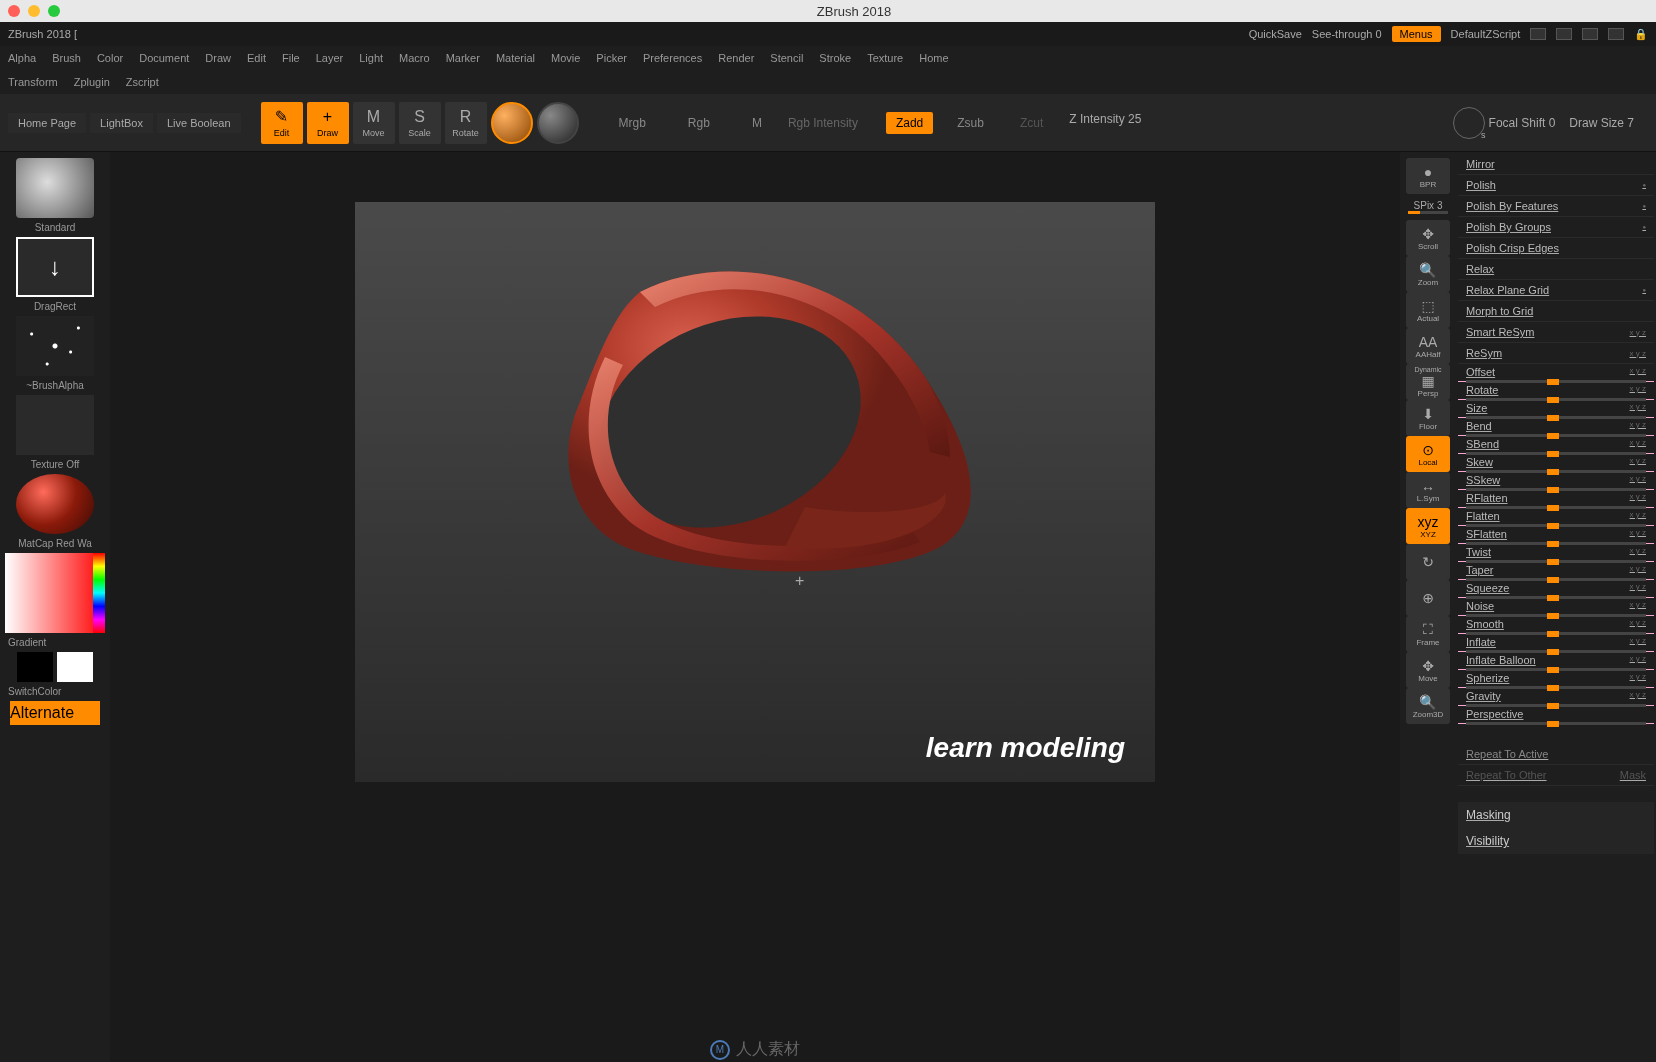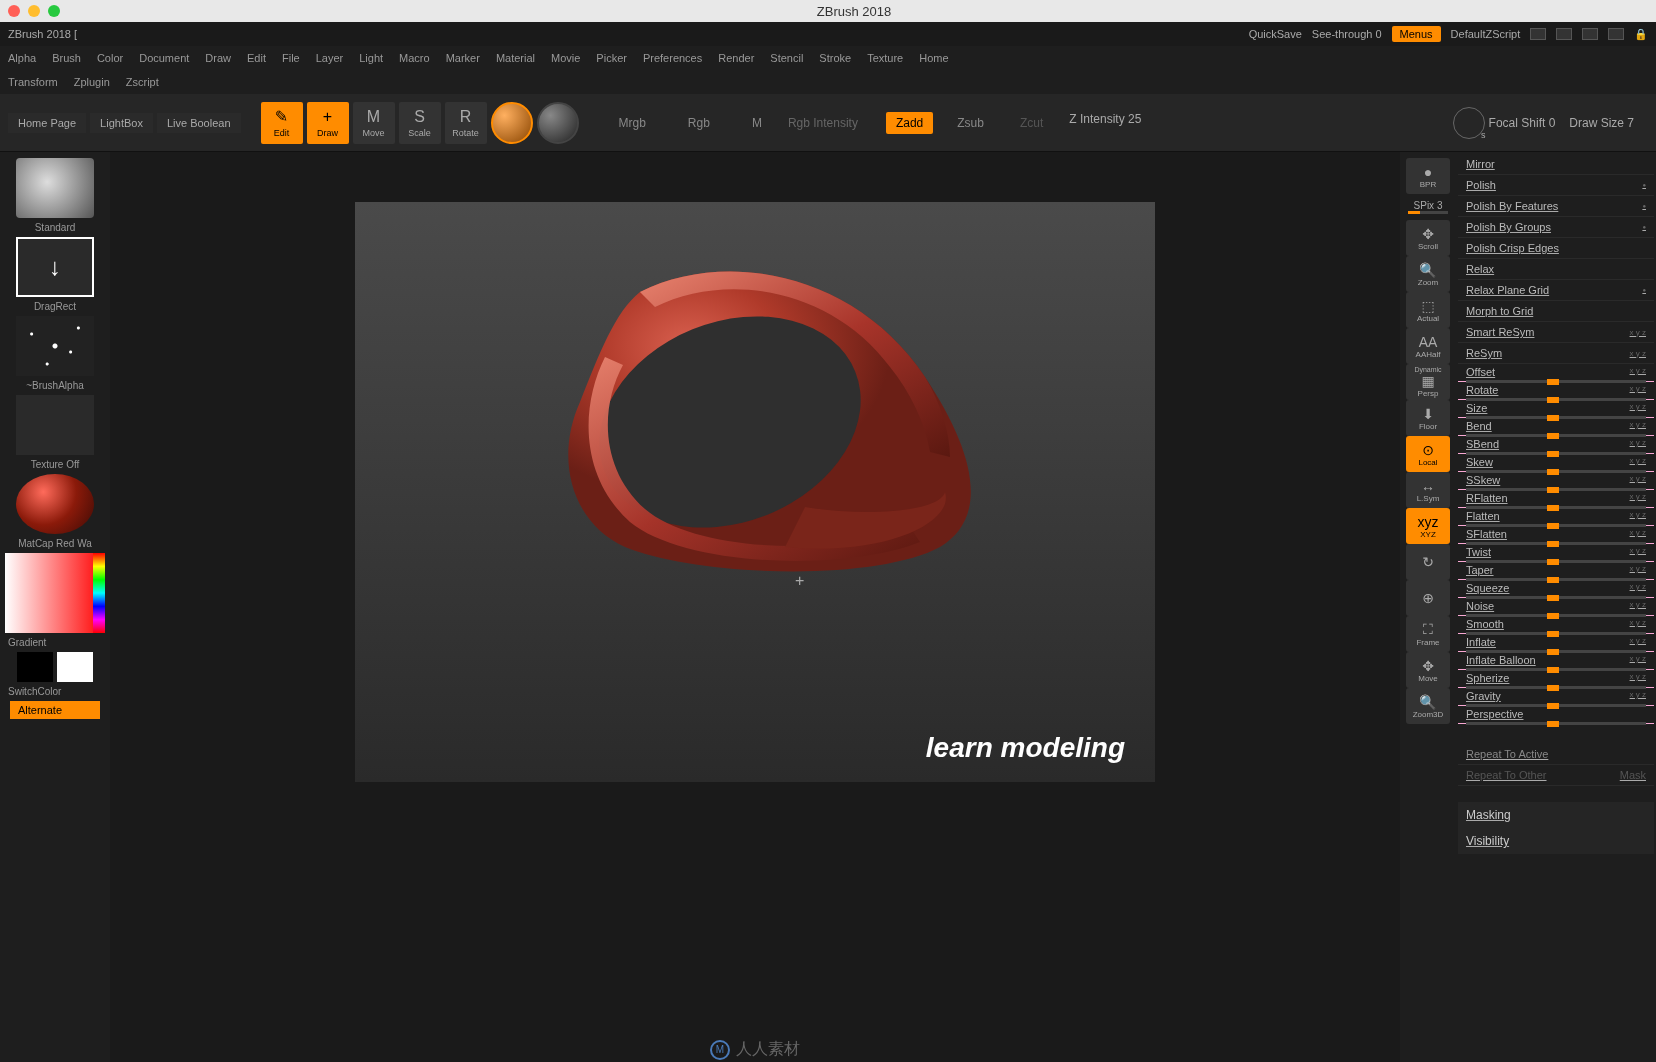--- a/index.html
+++ b/index.html
@@ -46,21 +46,21 @@
 .drag-rect { width: 78px; height: 60px; background: #2a2a2a; border: 2px solid #fff; display: flex; align-items: center; justify-content: center; font-size: 24px; color: #fff; }
 .alpha-thumb { width: 78px; height: 60px; background: radial-gradient(circle, #fff 2px, transparent 3px), radial-gradient(circle at 20% 30%, #fff 1px, transparent 2px), radial-gradient(circle at 70% 60%, #fff 1px, transparent 2px), radial-gradient(circle at 40% 80%, #fff 1px, transparent 2px), radial-gradient(circle at 80% 20%, #fff 1px, transparent 2px), #222; }
 .tex-thumb { width: 78px; height: 60px; background: #2a2a2a; }
 .mat-thumb { width: 78px; height: 60px; background: radial-gradient(circle at 35% 30%, #ff6b5b, #8b1a0a, #3a0a05); border-radius: 50%; }
 .color-picker { width: 100px; height: 80px; background: linear-gradient(to right, #fff, #f00), linear-gradient(to bottom, transparent, #000); position: relative; }
 .hue-bar { position: absolute; right: 0; top: 0; width: 12px; height: 100%; background: linear-gradient(#f00,#ff0,#0f0,#0ff,#00f,#f0f,#f00); }
 .swatch-row { display: flex; gap: 4px; }
 .swatch { width: 36px; height: 30px; }
 .swatch-black { background: #000; }
 .swatch-white { background: #fff; }
-.alt-btn { background: #ff8c00; color: #000; padding: 3px 8px; width: 90px; text-align: left; font-size: 11px; }
+.alt-btn { background: #ff8c00; color: #000; padding: 3px 0; width: 90px; text-align: left; font-size: 16px; }
 
 .canvas-area { flex: 1; background: #1a1a1a; position: relative; display: flex; align-items: flex-start; justify-content: center; padding-top: 50px; }
 .viewport { width: 800px; height: 580px; background: linear-gradient(#4a4a4a, #2a2a2a); position: relative; }
 .ring-svg { position: absolute; top: 55px; left: 190px; }
 .cursor-cross { position: absolute; top: 370px; left: 440px; color: #aaa; font-size: 16px; }
 .watermark { position: absolute; bottom: 18px; right: 30px; color: #fff; font-size: 28px; font-weight: bold; font-style: italic; }
 .bottom-logo { position: absolute; bottom: 2px; left: 50%; transform: translateX(-50%); color: #666; font-size: 16px; display: flex; align-items: center; gap: 6px; }
 .logo-circle { width: 20px; height: 20px; border: 2px solid #4a7ab8; border-radius: 50%; display: inline-flex; align-items: center; justify-content: center; color: #4a7ab8; font-size: 10px; }
 
 .right-tools { width: 56px; background: #1e1e1e; display: flex; flex-direction: column; align-items: center; padding: 6px 4px; gap: 6px; }

